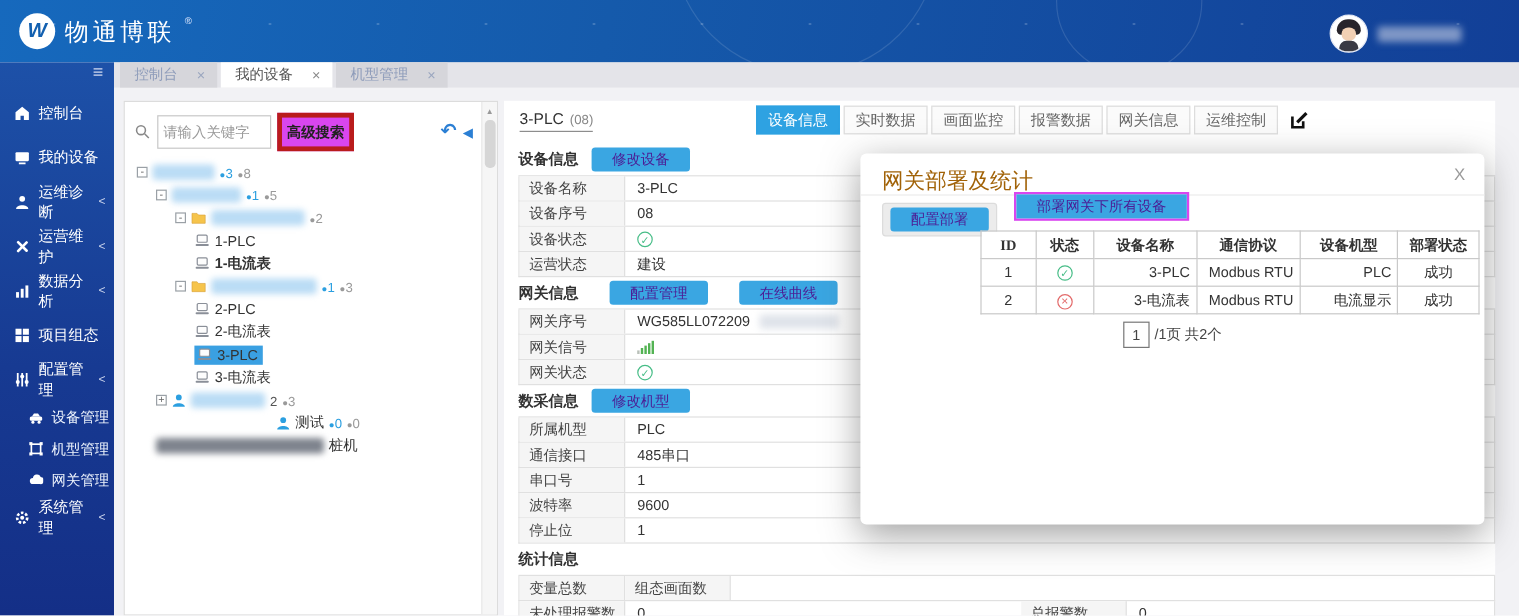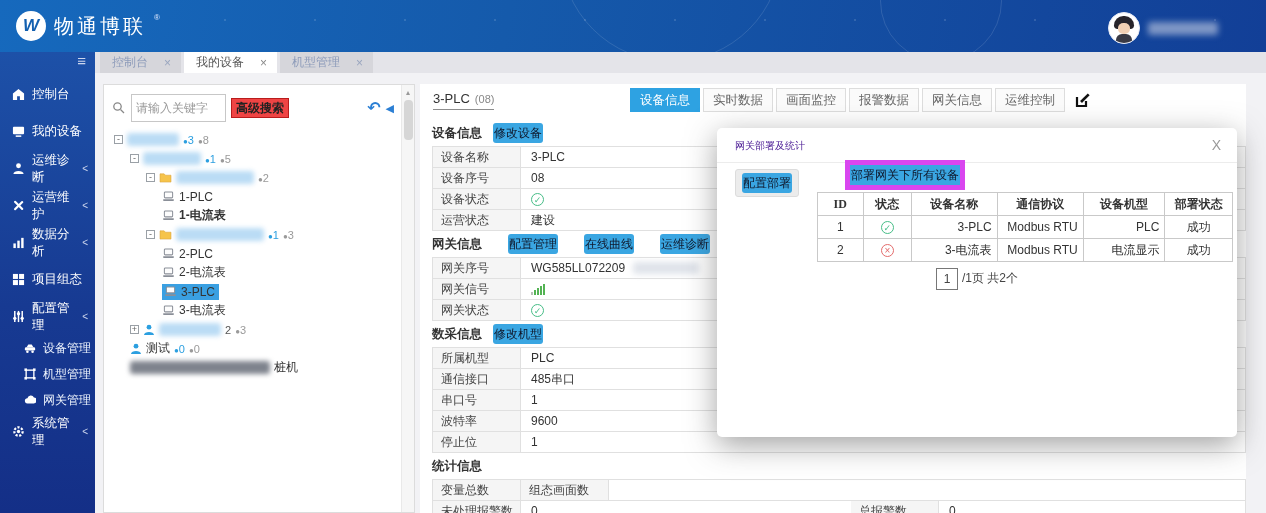--- a/index.html
+++ b/index.html
@@ -38,21 +38,21 @@
   .wtab{height:21px;display:flex;align-items:center;gap:16px;padding:0 10px 0 12px;background:#d6d6db;color:#8e9cba;margin-right:3px;font-size:12px;cursor:pointer}
   .wtab.active{background:#fff;color:#555}
   .wtab .x{font-size:12px;color:#9aa6bf}
   .wtab.active .x{color:#8a8a8a}
   
   .tree-panel{position:absolute;left:103px;top:84px;width:312px;height:429px;background:#fff;border:1px solid #dcdcdc;box-sizing:border-box}
   .search-row{display:flex;align-items:center;gap:5px;padding:9px 20px 5px 8px;position:relative}
   .search-ico{width:14px;height:14px}
   input.search{width:95px;height:28px;border:1px solid #c7c7c7;font-size:12px;padding:0 4px;box-sizing:border-box;color:#333}
   input.search::placeholder{color:#9a9a9a}
-  .adv-btn{height:20px;border:1px solid #b91c1c;background:#ef4444;font-weight:bold;font-size:12px;padding:0 4px;color:#222;cursor:pointer}
+  .adv-btn{height:32px;border:4px solid #b91c1c;background:#d946ef;font-weight:bold;font-size:12px;padding:0 4px;color:#222;cursor:pointer}
   .undo{margin-left:auto;color:#2b7fd4;font-size:16px;font-weight:bold;line-height:14px;cursor:pointer}
   .collapse-tri{color:#2b7fd4;font-size:11px;cursor:pointer}
   .tree{padding:3px 14px 0 6px}
   .tnode{height:19px;display:flex;align-items:center;gap:4px;font-size:12px;white-space:nowrap;cursor:pointer}
   .tlabel{color:#333}
   .tnode .sel{background:#3aa0e2;padding:1px 4px 1px 2px;display:inline-flex;align-items:center;gap:4px;color:#20355c}
   .expander{width:9px;height:9px;border:1px solid #9aa0a6;background:#fff;font-size:9px;line-height:7px;text-align:center;color:#666;flex:0 0 9px;box-sizing:border-box}
   .blur-label{height:13px;border-radius:3px;background:#badcf5;filter:blur(2.5px)}
   .blur-dark{background:#7e838d}
   .dot{font-size:8px}
@@ -67,38 +67,38 @@
   .dev-title{font-size:13px;color:#333}
   .dev-code{font-size:11px;color:#888}
   .detail-tabs{position:absolute;left:210px;top:4px;display:flex;gap:3px;align-items:center}
   .dtab{height:22px;line-height:22px;padding:0 9px;border:1px solid #ddd;background:#fbfbfb;color:#666;font-size:12.5px;cursor:pointer}
   .dtab.active{background:#2ea2e2;border-color:#2ea2e2;color:#fff}
   .edit-ico{margin-left:7px;cursor:pointer;display:inline-flex}
   
   .form{position:absolute;left:12px;top:36px;width:814px}
   .sec{display:flex;align-items:center;gap:11px;height:26px;font-weight:bold;color:#333;font-size:12.5px}
   .gw-gap{gap:26px}
-  .btn{background:#3aa6e2;color:#0f172a;border-radius:3px;font-size:12px;height:20px;line-height:20px;padding:0 1px;border:none;font-weight:normal;cursor:pointer;display:inline-block}
-  .redwrap{display:inline-block;border:5px solid #d946ef;line-height:0}
+  .btn{background:#3aa6e2;color:#4c1d95;border-radius:3px;font-size:12px;height:20px;line-height:20px;padding:0 17px;border:none;font-weight:normal;cursor:pointer;display:inline-block}
+  .redwrap{display:inline-block;border:2px solid #d946ef;line-height:0}
   .redwrap .btn{border-radius:0}
   .ftable{border-top:1px solid #e0e0e0}
   .frow{display:flex;height:20px;line-height:20px;border:1px solid #e0e0e0;border-top:none;font-size:12px}
   .flabel{width:88px;background:#f5f5f5;padding-left:8px;border-right:1px solid #e0e0e0;box-sizing:border-box;color:#444;flex:0 0 88px}
   .fvalue{flex:1;padding-left:10px;display:flex;align-items:center;gap:4px}
   .fvalue2{width:320px;flex:0 0 320px;padding-left:10px;display:flex;align-items:center}
   .st-ok{display:inline-block;width:13px;height:13px;border:1px solid #47bd87;border-radius:50%;color:#47bd87;font-size:9px;line-height:13px;text-align:center;box-sizing:border-box}
   .st-fail{display:inline-block;width:13px;height:13px;border:1px solid #e36b6b;border-radius:50%;color:#e36b6b;font-size:10px;line-height:11px;text-align:center;box-sizing:border-box}
   .serial-blur{display:inline-block;width:66px;height:12px;background:#dfe3ea;filter:blur(3px);margin-left:4px;border-radius:2px}
   .sig{display:inline-flex;align-items:flex-end;gap:1px;height:12px}
   .sig i{display:block;width:2px;background:#53b353}
   .sig i.off{background:#b9c0b9}
   
   .modal{position:absolute;left:717px;top:128px;width:520px;height:309px;background:#fff;border-radius:5px;
          box-shadow:0 8px 30px rgba(70,70,70,.5);z-index:20}
-  .modal-title{position:absolute;left:18px;top:11px;font-size:10px;color:#4c1d95}
+  .modal-title{position:absolute;left:18px;top:11px;font-size:18px;color:#a16207}
   .modal-close{position:absolute;right:16px;top:9px;color:#9a9a9a;font-size:14px;cursor:pointer}
   .modal-div{position:absolute;left:0;top:34px;width:100%;border-top:1px solid #ececec}
   .deploy-box{position:absolute;left:18px;top:41px;background:#ececec;border:1px solid #dcdcdc;border-radius:3px;padding:3px 6px;line-height:0}
   .deploy-all{position:absolute;left:128px;top:32px}
   table.mtable{position:absolute;left:100px;top:64px;width:416px;border-collapse:collapse;font-size:12px}
   .mtable th,.mtable td{border:1px solid #c9c9c9;height:22px;padding:0 5px;color:#333}
   .mtable th{font-weight:bold;text-align:center;background:#fff}
   .td-c{text-align:center}.td-r{text-align:right}
   .m-pager{position:absolute;left:0;width:100%;top:140px;text-align:center;color:#444}
   .pgbox{display:inline-block;width:20px;height:20px;line-height:20px;border:1px solid #777;text-align:center;margin-right:4px;vertical-align:middle;background:#fff}
@@ -366,21 +366,21 @@
         <span style="display: inline-flex;">
           <svg width="12" height="12" viewBox="0 0 12 12">
             <circle cx="6" cy="3.2" r="2.4" fill="#2b9fe0"></circle>
             <path d="M1 11c0-4 10-4 10 0z" fill="#2b9fe0"></path>
           </svg>
         </span>
         <span class="blur-label" style="width: 62px;"></span>
         <span class="badge b-plain"><span class="bcount">2</span></span>
         <span class="badge b-gray"><span class="dot">●</span><span class="bcount">3</span></span>
       </div>
-      <div class="tnode" style="padding-left: 20px;">
+      <div class="tnode" style="padding-left: 20px; justify-content: center;">
         <span style="display: inline-flex;">
           <svg width="12" height="12" viewBox="0 0 12 12">
             <circle cx="6" cy="3.2" r="2.4" fill="#2b9fe0"></circle>
             <path d="M1 11c0-4 10-4 10 0z" fill="#2b9fe0"></path>
           </svg>
         </span>
         <span class="tlabel">测试</span>
         <span class="badge b-blue"><span class="dot">●</span><span class="bcount">0</span></span>
         <span class="badge b-gray"><span class="dot">●</span><span class="bcount">0</span></span>
       </div>

